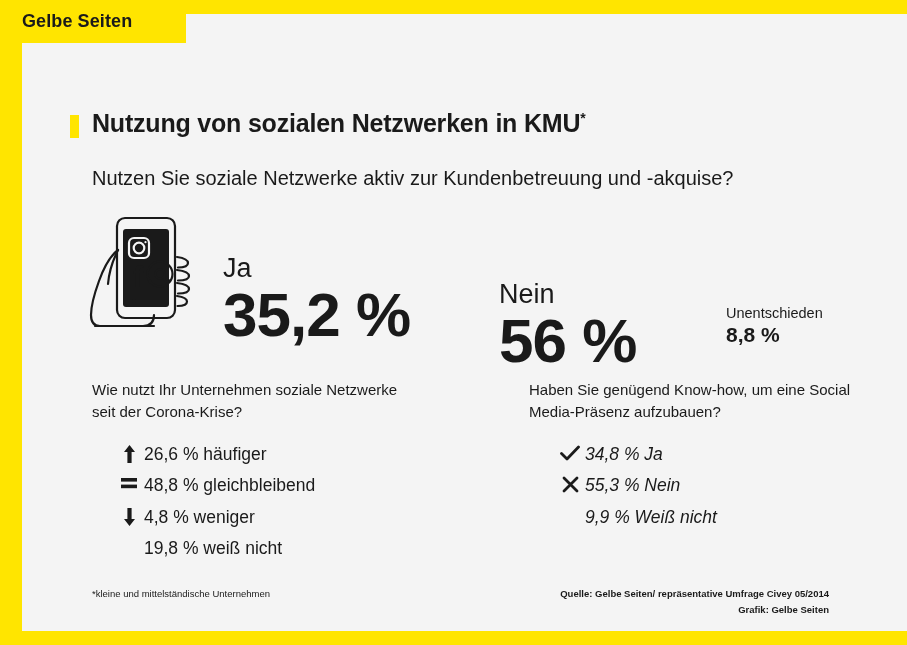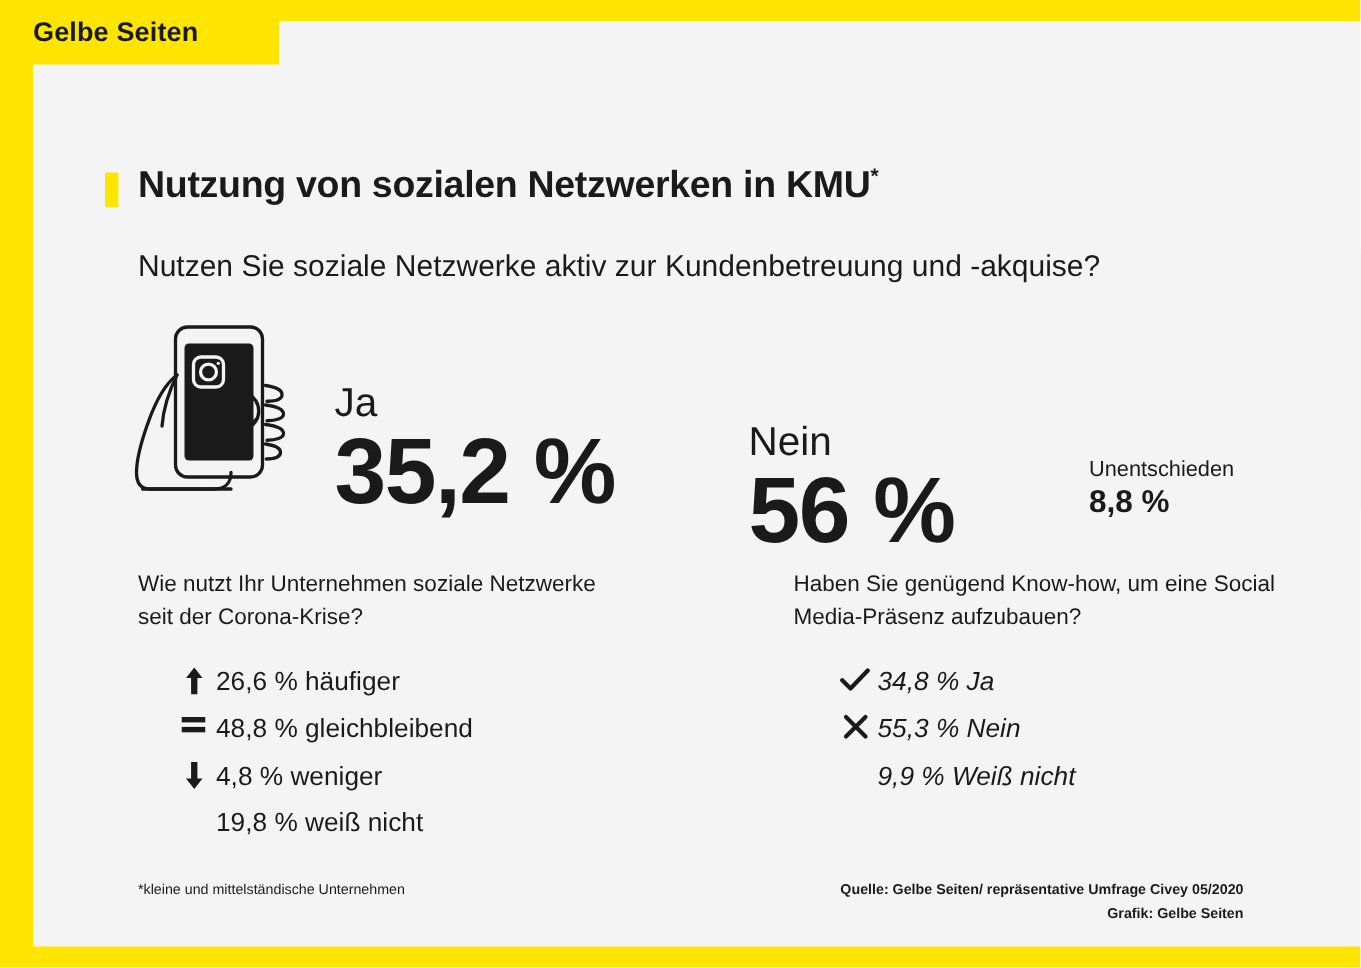--- a/index.html
+++ b/index.html
@@ -321,17 +321,17 @@
       </li>
       <li class="item no-icon">
         <span class="ico"></span>
         <span class="txt">9,9 % Weiß nicht</span>
       </li>
     </ul>
   </div>
 
   <div class="footnote-left">*kleine und mittelständische Unternehmen</div>
   <div class="footnote-right">
-    <div>Quelle: Gelbe Seiten/ repräsentative Umfrage Civey 05/2020</div>
+    <div>Quelle: Gelbe Seiten/ repräsentative Umfrage Civey 05/2014</div>
     <div>Grafik: Gelbe Seiten</div>
   </div>
 
 </div>
 
 </body></html>

